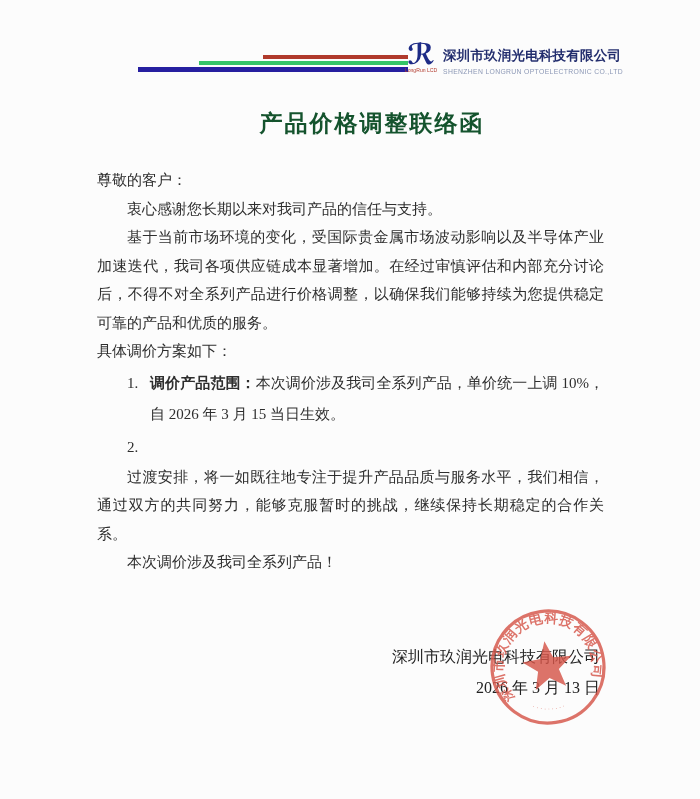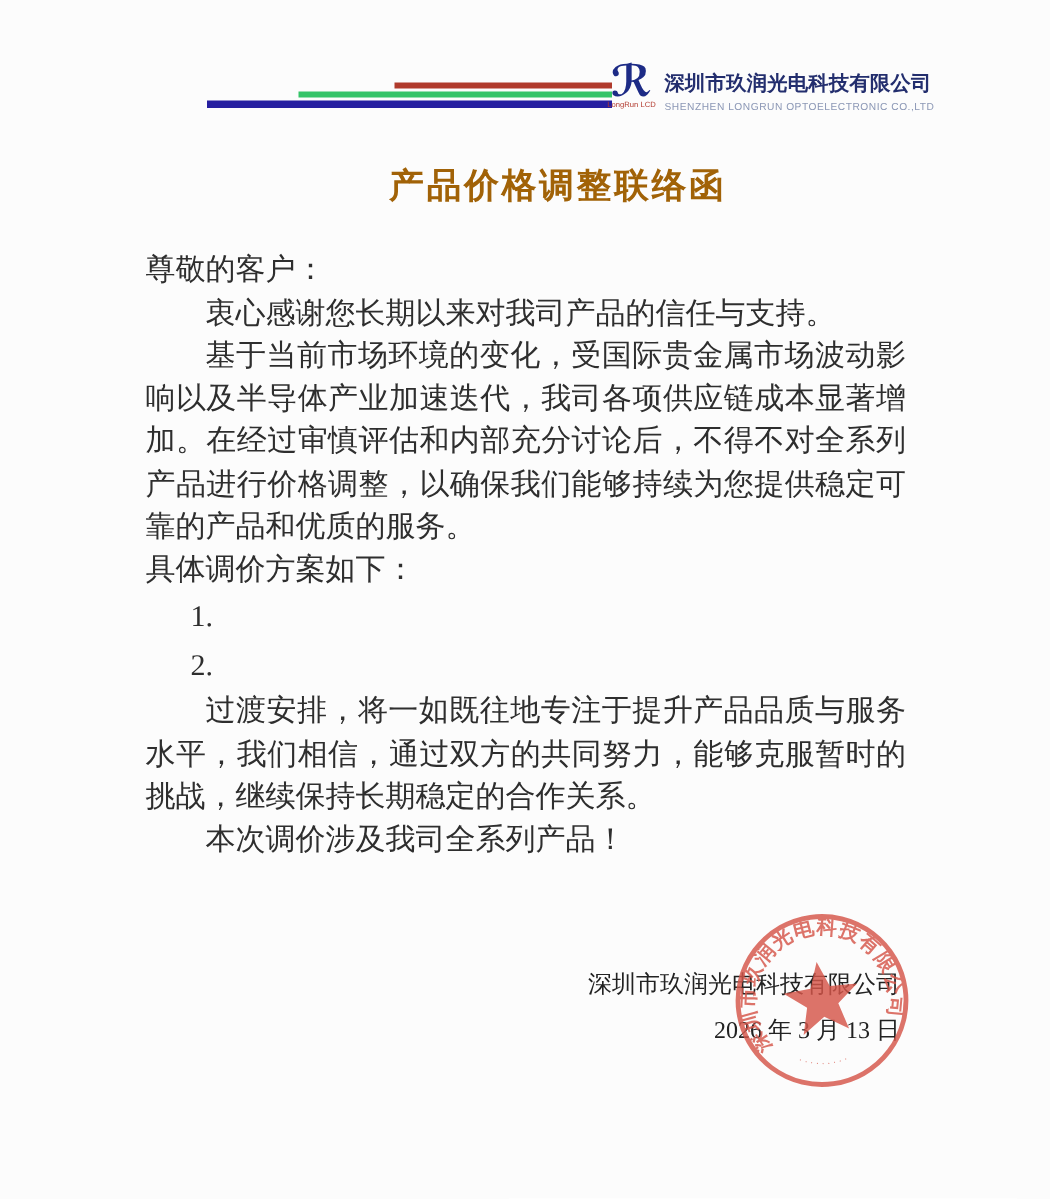--- a/index.html
+++ b/index.html
@@ -37,26 +37,26 @@
   }
   .company-en {
     margin-top:3px;
     font-family:"Liberation Sans","DejaVu Sans",sans-serif;
     font-size:6.8px; color:#8b97b5; letter-spacing:0.35px; white-space:nowrap;
   }
   
   .title {
     position:absolute; top:108px; left:0; width:100%;
     text-align:center;
-    font-size:23px; font-weight:bold; letter-spacing:2px; color:#a16207;padding-left:44px;
+    font-size:23px; font-weight:bold; letter-spacing:2px; color:#14532d;padding-left:44px;
   }
   
   .body {
     position:absolute; left:97px; top:166px; width:507px;
-    font-size:20px; line-height:28.5px; color:#2e2e2e;
+    font-size:15px; line-height:28.5px; color:#2e2e2e;
     text-align:justify;
   }
   .p-indent { text-indent:2em; }
   .plan-list { margin-top:2px; }
   .item { display:flex; line-height:31px; margin-top:2px; padding-left:30px; }
   .item-num { width:23px; flex:0 0 23px; }
   .item-body { flex:1; }
   .item-label { font-weight:bold; }
   
   .signature {
@@ -98,20 +98,21 @@
 
   <div class="body">
     <p>尊敬的客户：</p>
     <p class="p-indent">衷心感谢您长期以来对我司产品的信任与支持。</p>
     <p class="p-indent">基于当前市场环境的变化，受国际贵金属市场波动影响以及半导体产业加速迭代，我司各项供应链成本显著增加。在经过审慎评估和内部充分讨论后，不得不对全系列产品进行价格调整，以确保我们能够持续为您提供稳定可靠的产品和优质的服务。</p>
     <p>具体调价方案如下：</p>
 
     <div class="plan-list">
       <div class="item">
         <span class="item-num">1.</span>
+        <span class="item-body"><span class="item-label">调价产品范围：</span><span>本次调价涉及我司全系列产品，单价统一上调 10%，自 2026 年 3 月 15 当日生效。</span></span>
       </div>
       <div class="item">
         <span class="item-num">2.</span>
       </div>
     </div>
 
     <p class="p-indent">过渡安排，将一如既往地专注于提升产品品质与服务水平，我们相信，通过双方的共同努力，能够克服暂时的挑战，继续保持长期稳定的合作关系。</p>
     <p class="p-indent">本次调价涉及我司全系列产品！</p>
   </div>
 

